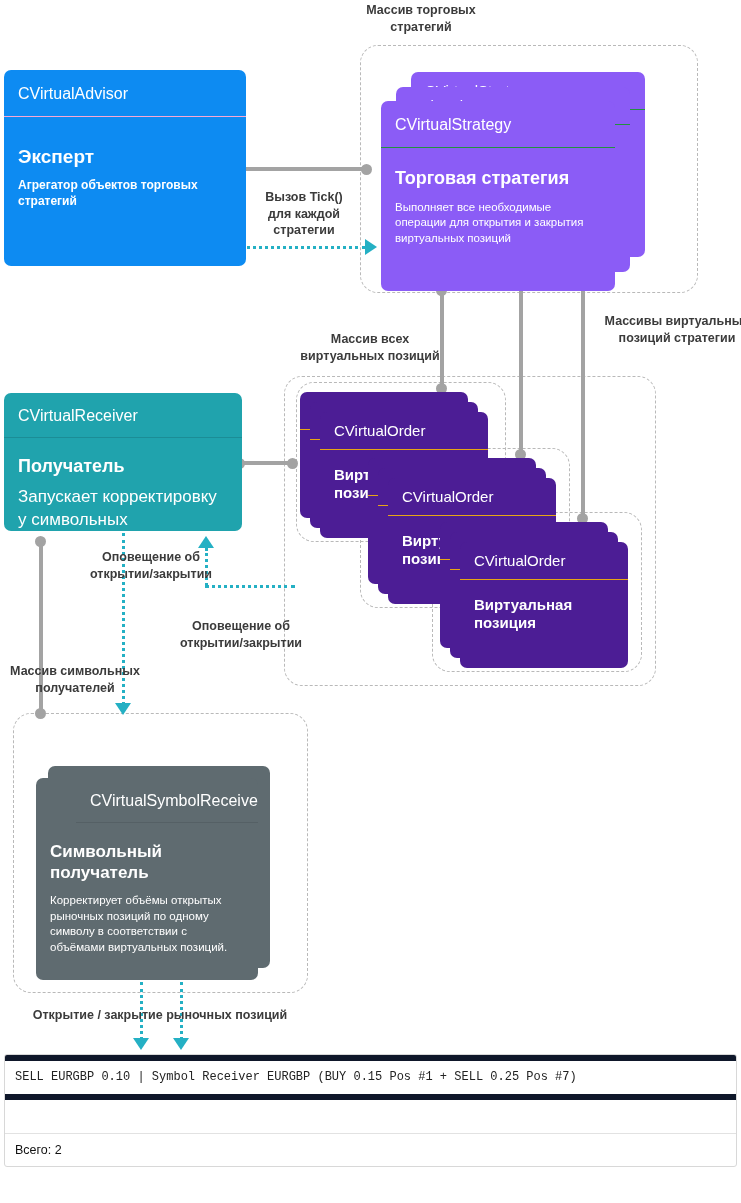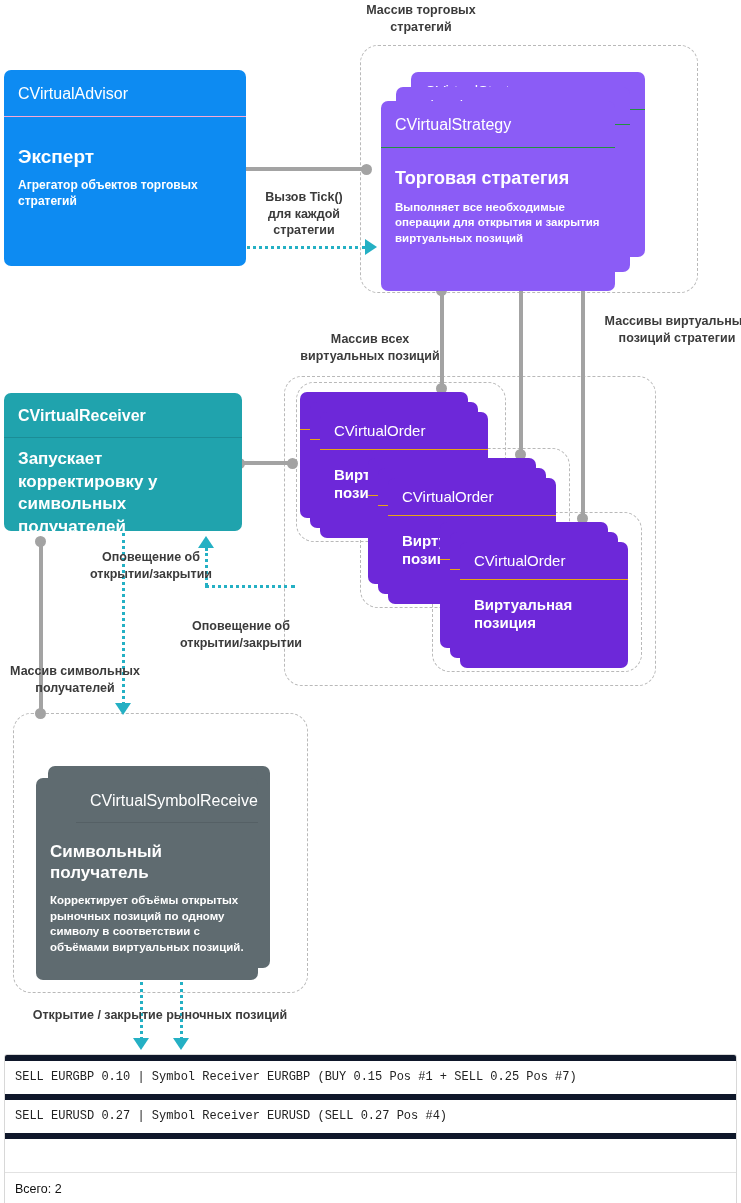--- a/index.html
+++ b/index.html
@@ -10,46 +10,46 @@
   }
 
   
   .card{position:absolute;border-radius:7px;overflow:hidden;box-sizing:border-box;}
   .card .hd{
     font-size:15px;color:#ffffff;padding:10px 14px 9px 14px;
     line-height:1.2;white-space:nowrap;
   }
   .card .bd{padding:10px 14px 12px 14px;position:relative;height:100%;box-sizing:border-box;}
   .card .title{font-size:17px;font-weight:bold;color:#ffffff;line-height:1.22;margin:6px 0 8px 0;}
-  .card .desc{font-size:11.5px;font-weight:bold;color:#ffffff;line-height:1.33;}
+  .card .desc{font-size:11.5px;font-weight:normal;color:#ffffff;line-height:1.33;}
 
   
   .advisor{left:4px;top:70px;width:242px;height:196px;background:#0d8bf2;}
   .advisor .hd{border-bottom:1px solid #f9a8d4;padding-top:14px;padding-bottom:13px;font-size:16px;}
   .advisor .title{font-size:19px;margin:18px 0 10px 0;}
   .advisor .desc{font-size:12px;font-weight:bold;}
 
   
   .receiver{left:4px;top:393px;width:238px;height:138px;background:#20a3ad;}
-  .receiver .hd{border-bottom:1px solid #1b8d96;padding-top:13px;padding-bottom:12px;font-size:16px;font-weight:bold;}
+  .receiver .hd{border-bottom:1px solid #1b8d96;padding-top:13px;padding-bottom:12px;font-size:16px;}
   .receiver .title{font-size:18px;margin:8px 0 8px 0;}
   .receiver .desc{font-size:17px;}
 
   
   .green{background:#8b5cf6;}
   .green .hd{border-bottom:1px solid #24913f;}
   .g1{left:411px;top:72px;width:234px;height:185px;}
   .g2{left:396px;top:87px;width:234px;height:185px;}
   .g3{left:381px;top:101px;width:234px;height:190px;}
   .g3 .hd{padding-top:14px;padding-bottom:13px;font-size:16px;}
   .g3 .title{font-size:18px;margin:10px 0 10px 0;}
   .g3 .desc{font-size:11.5px;}
 
   
-  .orange{background:#6d28d9;}
+  .orange{background:#4c1d95;}
   .orange .hd{border-bottom:1px solid #e8a514;font-size:15px;}
   .orange .title{font-size:15px;font-weight:bold;}
   .ocard{width:168px;height:126px;}
 
   
   .gray{background:#5f6b70;}
   .gray .hd{border-bottom:1px solid #556065;margin-left:40px;}
   .s1{left:48px;top:766px;width:222px;height:202px;}
   .s2{left:36px;top:778px;width:222px;height:202px;}
   .s2 .hd{padding-top:13px;padding-bottom:12px;font-size:16px;}
@@ -178,20 +178,21 @@
   <div class="bd">
     <div class="title">Эксперт</div>
     <div class="desc">Агрегатор объектов торговых стратегий</div>
 
   </div>
 </div>
 
 <div class="card receiver">
   <div class="hd">CVirtualReceiver</div>
   <div class="bd">
+    <div class="title">Получатель</div>
     <div class="desc">Запускает корректировку у символьных получателей</div>
   </div>
 </div>
 
 <div class="card orange ocard" style="left:300px;top:392px;">
   <div class="hd">CVirtualOrder</div>
 </div>
 <div class="card orange ocard" style="left:310px;top:402px;">
   <div class="hd">CVirtualOrder</div>
 </div>
@@ -232,16 +233,15 @@
 <div class="card gray s2">
   <div class="hd">CVirtualSymbolReceiver</div>
   <div class="bd">
     <div class="title">Символьный получатель</div>
     <div class="desc">Корректирует объёмы открытых рыночных позиций по одному символу в соответствии с объёмами виртуальных позиций.</div>
   </div>
 </div>
 
 <div class="tbl">
   <div class="tr">SELL EURGBP 0.10 | Symbol Receiver EURGBP (BUY 0.15 Pos #1 + SELL 0.25 Pos #7)</div>
-  <div class="tr">SELL EURUSD 0.27 | Symbol Receiver EURUSD (SELL 0.27 Pos #4)</div>
   <div class="tr" style="min-height:15px;">&nbsp;</div>
   <div class="tfoot">Всего: 2</div>
 </div>
 
 </body></html>

